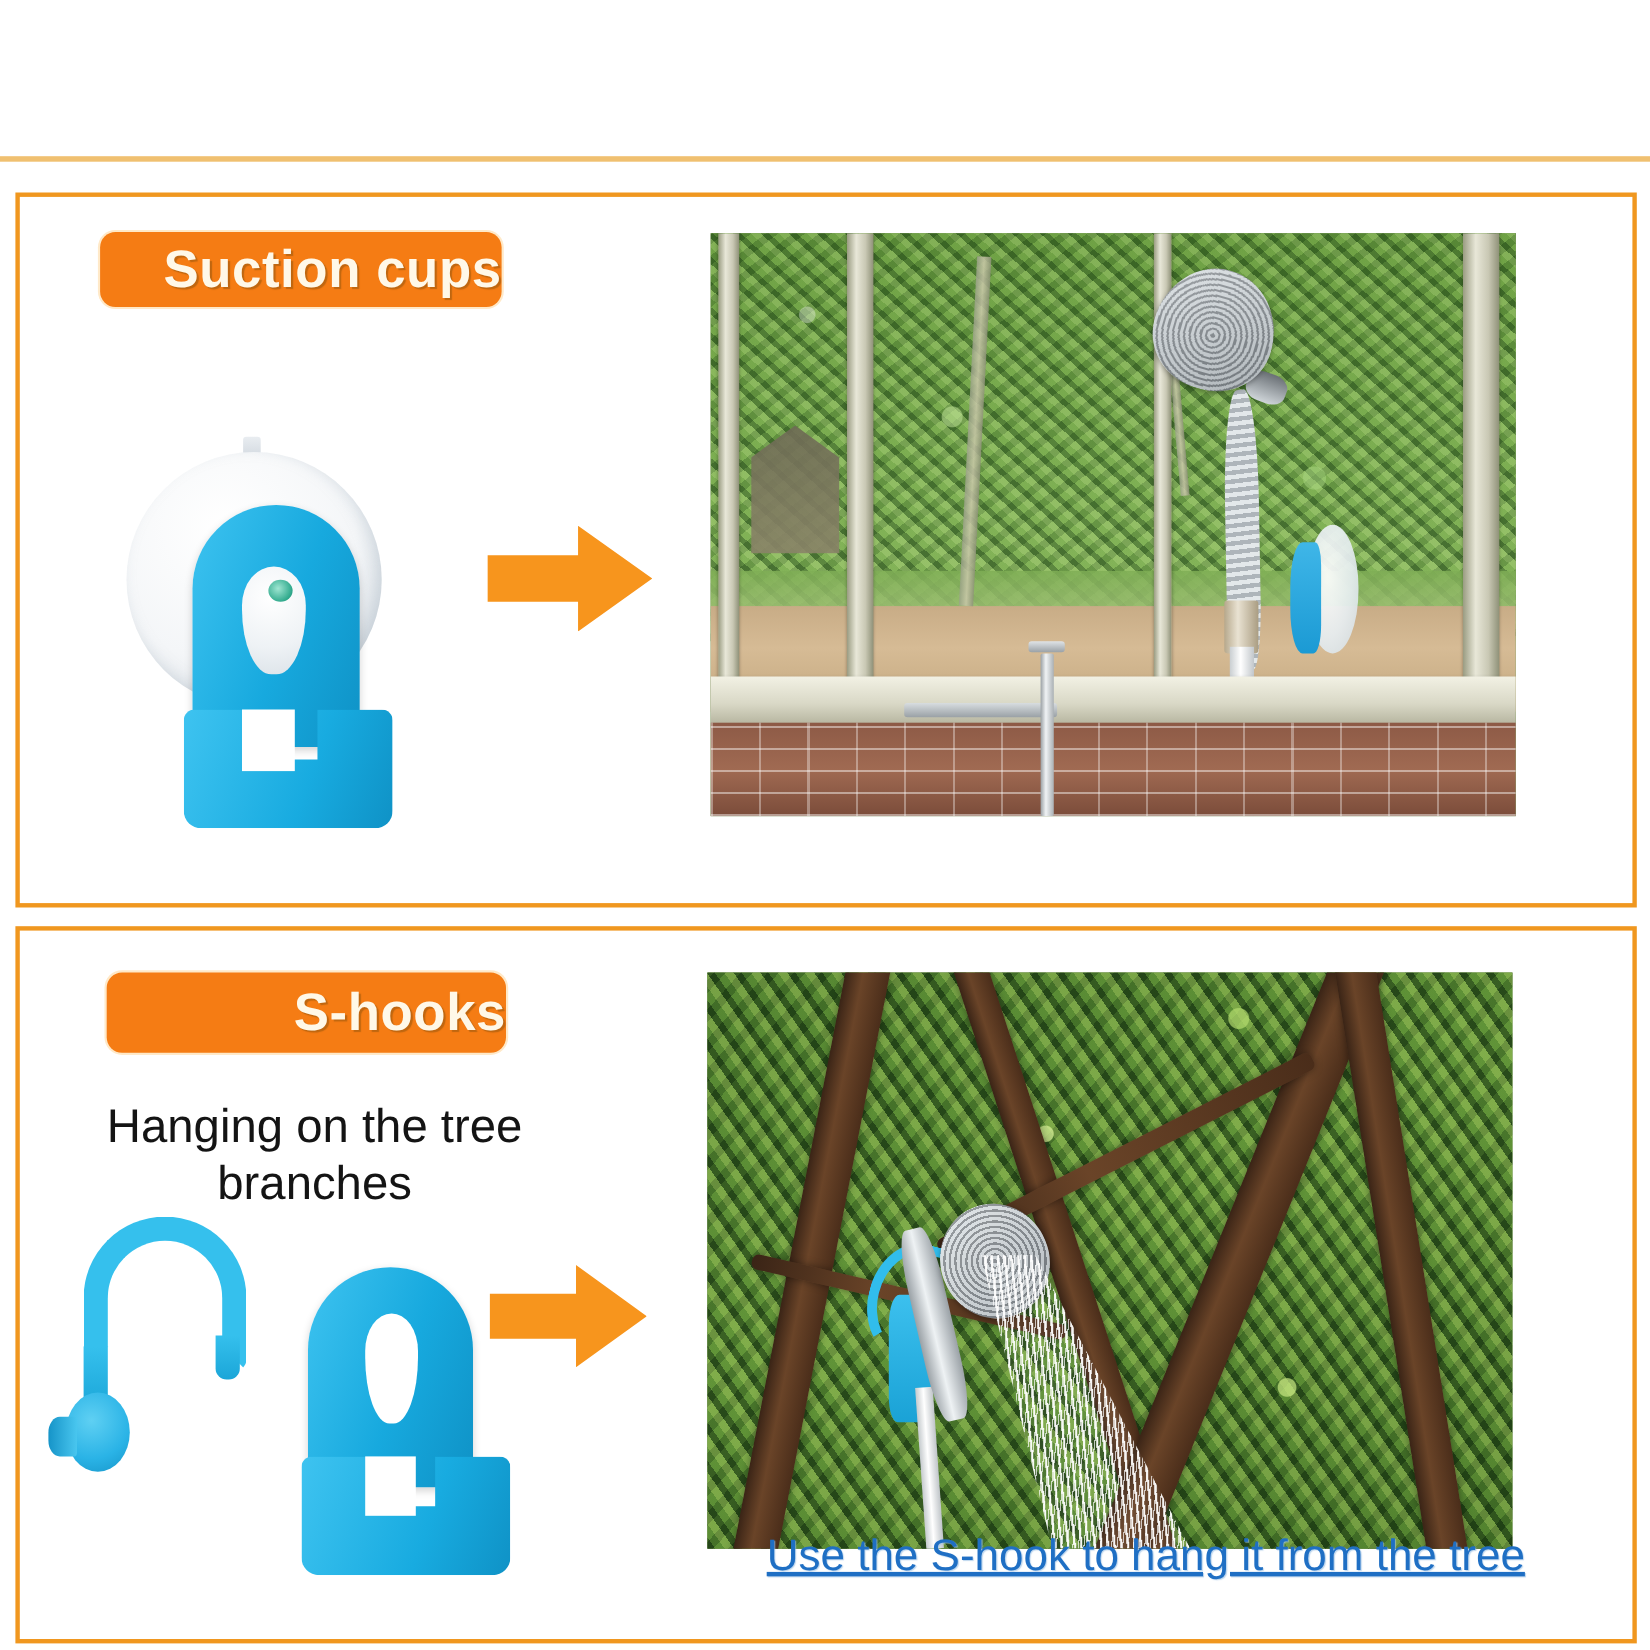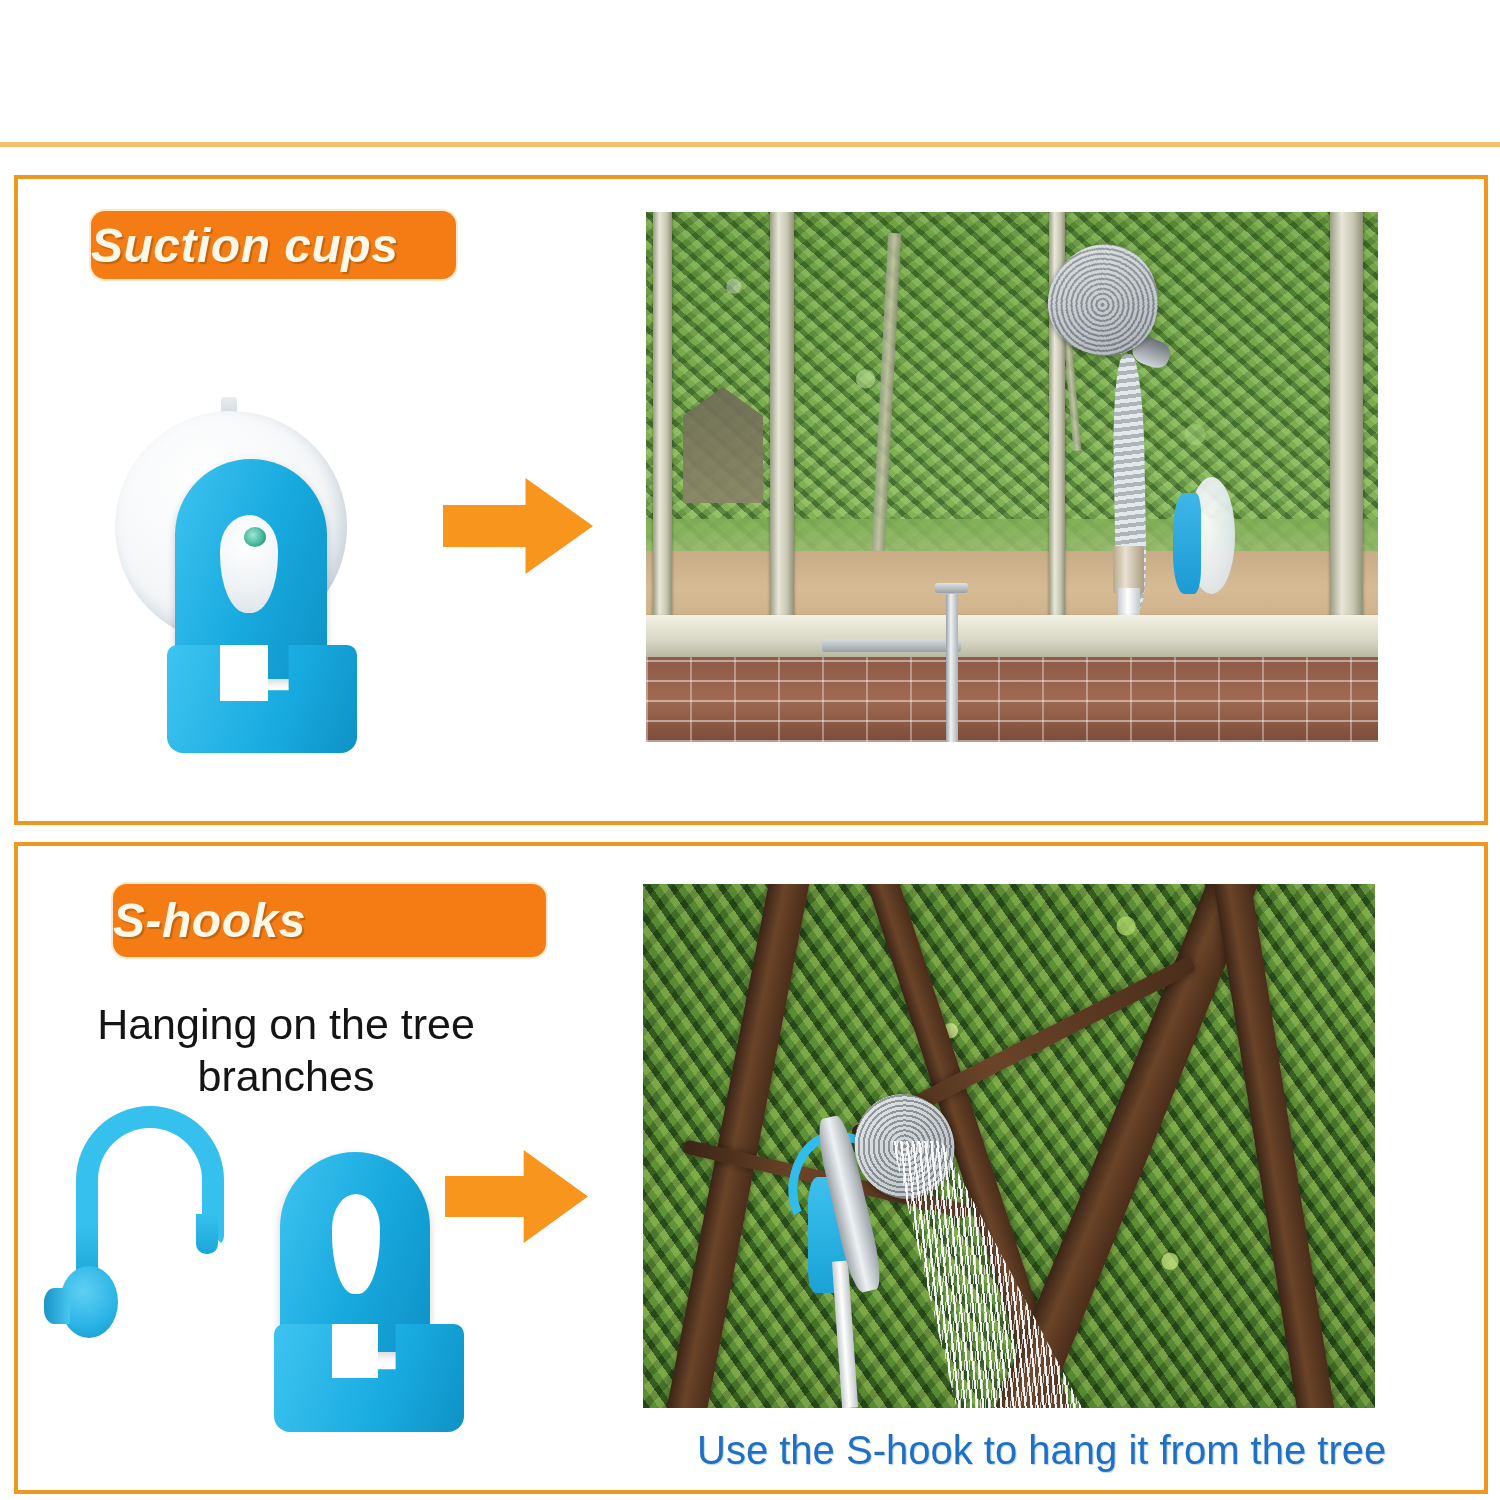--- a/index.html
+++ b/index.html
@@ -82,41 +82,40 @@
     height: 100%;
   }
 
   .badge {
     position: absolute;
     background: #f57c14;
     border-radius: 14px;
     box-shadow: 0 0 0 2px #ffe9c8;
     display: flex;
     align-items: center;
-    justify-content: flex-start;
-    font-style: italic;
+    justify-content: flex-end;
   }
   .badge-label {
     color: #fff8e8;
     font-size: 48px;
     font-weight: bold;
     letter-spacing: 0.5px;
     text-shadow: 2px 2px 1px rgba(110, 70, 10, 0.4);
     white-space: nowrap;
   }
   .badge-1 {
     left: 73px;
     top: 32px;
     width: 365px;
     height: 68px;
   }
   .badge-2 {
-    left: 95px;
+    left: 79px;
     top: 38px;
-    width: 433px;
+    width: 363px;
     height: 73px;
   }
 
   .subtitle {
     position: absolute;
     color: #141414;
     font-size: 43px;
     line-height: 52px;
     text-align: center;
     white-space: pre-line;
@@ -379,21 +378,21 @@
 
   
   .caption {
     position: absolute;
     color: #1f6fc4;
     font-size: 40px;
     white-space: nowrap;
     text-shadow: 1px 1px 1px rgba(160, 195, 230, 0.7);
   }
   .caption-1 { left: 640px; top: 762px; }
-  .caption-2 { left: 697px; top: 1428px; }
+  .caption-2 { left: 697px; top: 1392px; text-decoration: underline; }
 
   
   .prod1 {
     position: absolute;
     left: 95px;
     top: 218px;
     width: 310px;
     height: 390px;
   }
   .p1-disc {

